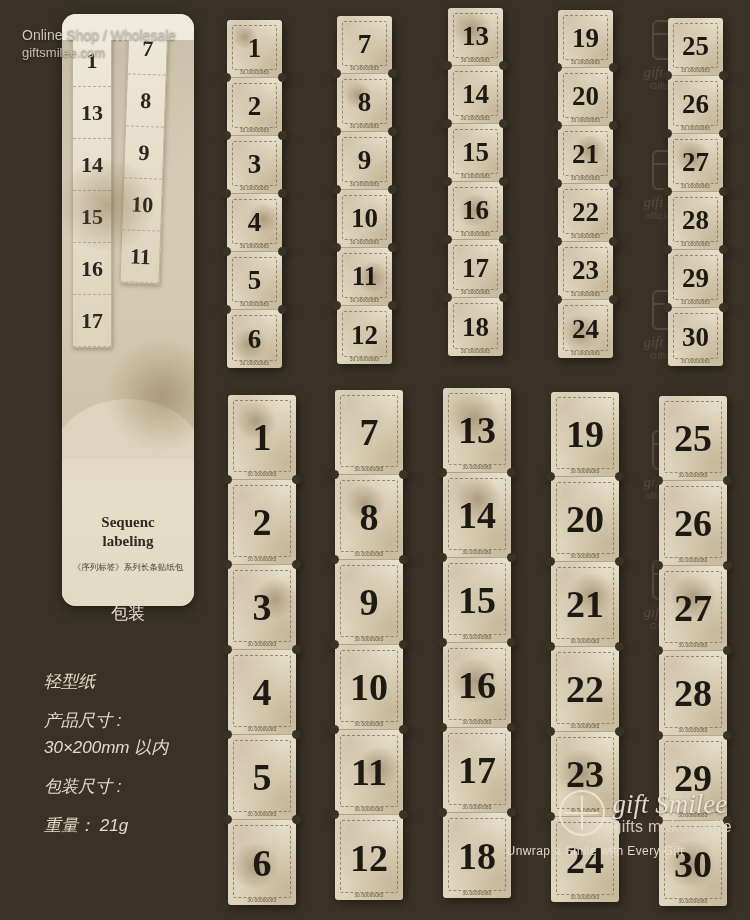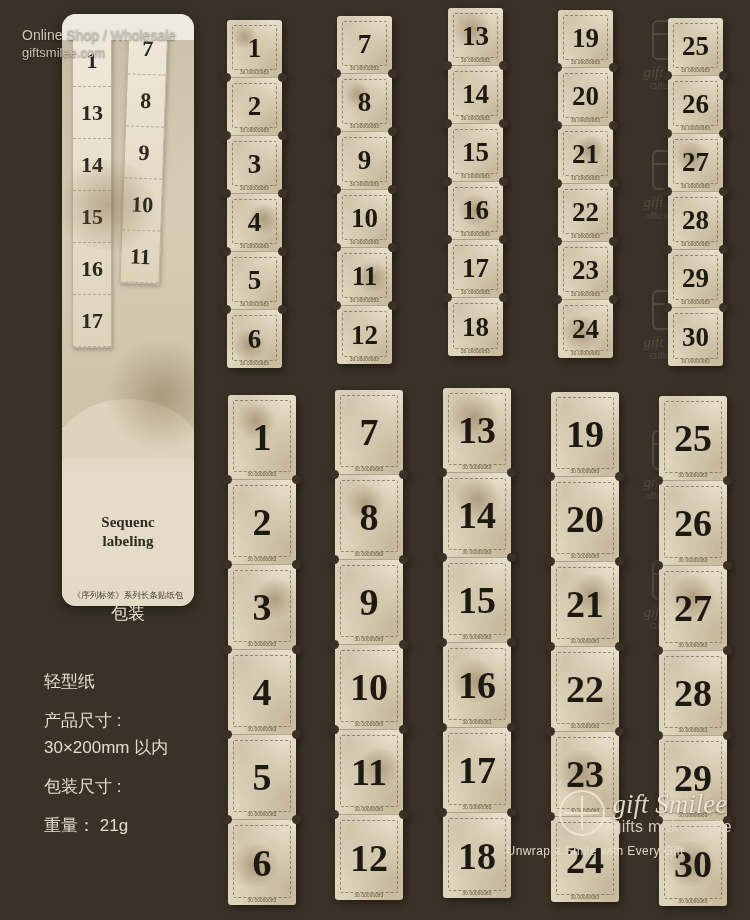--- a/index.html
+++ b/index.html
@@ -125,21 +125,21 @@
     position: absolute; left: 0; right: 0; top: 58px;
     text-align: center;
     font-family: "Liberation Serif", serif;
     font-weight: bold;
     color: #2f2a22;
     font-size: 15px;
     line-height: 19px;
     margin-top: 28px;
   }
   .pkg-cn {
-    position: absolute; left: 0; right: 0; bottom: 4px;
+    position: absolute; left: 0; right: 0; bottom: 32px;
     text-align: center;
     font-size: 8.5px;
     color: #4a4338;
   }
   .pkg-label {
     position: absolute;
     left: 62px; width: 132px;
     top: 602px;
     text-align: center;
     color: #e7e0cf;
@@ -149,21 +149,21 @@
 
   
   .specs {
     position: absolute;
     left: 44px; top: 668px;
     color: #e3dcca;
     font-size: 17px;
     line-height: 27px;
     z-index: 30;
   }
-  .specs div { white-space: nowrap; }
+  .specs div { white-space: nowrap; font-style: italic; }
   .specs .gap { height: 12px; }
 
   
   .strip {
     position: absolute;
     z-index: 10;
     filter: drop-shadow(2px 3px 5px rgba(0,0,0,.45));
   }
   .ticket {
     position: relative;

